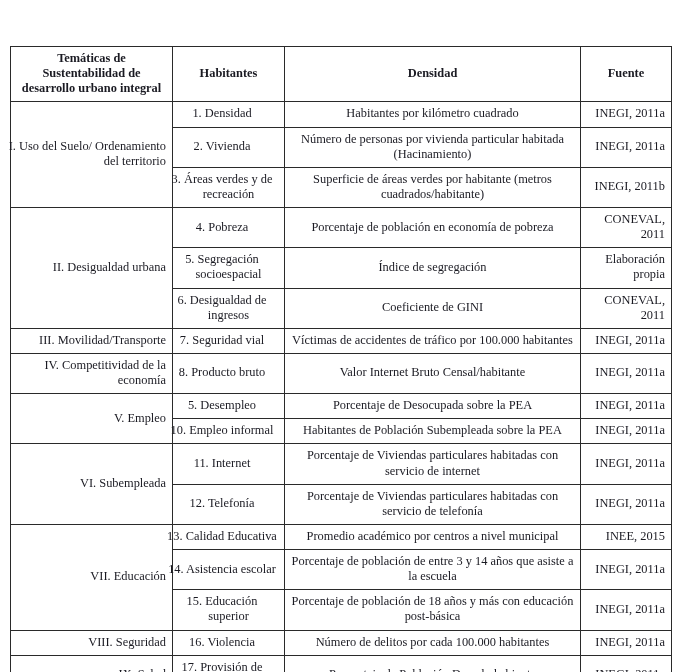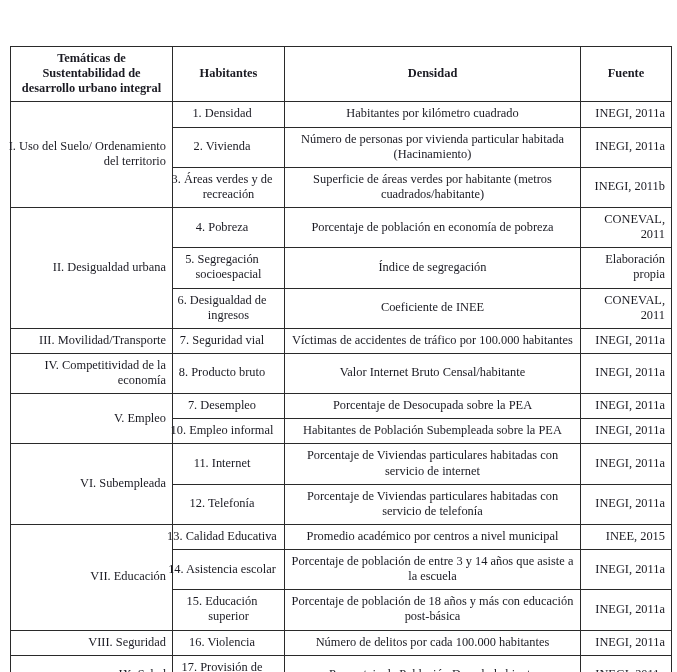--- a/index.html
+++ b/index.html
@@ -114,38 +114,38 @@
           <td class="unit">Porcentaje de población en economía de pobreza</td>
           <td class="source">CONEVAL, 2011</td>
         </tr>
         <tr>
           <td class="ind">5. Segregación socioespacial</td>
           <td class="unit">Índice de segregación</td>
           <td class="source">Elaboración propia</td>
         </tr>
         <tr>
           <td class="ind">6. Desigualdad de ingresos</td>
-          <td class="unit">Coeficiente de INEE</td>
+          <td class="unit">Coeficiente de GINI</td>
           <td class="source">CONEVAL, 2011</td>
         </tr>
         <tr>
           <td class="theme" rowspan="1">III. Movilidad/Transporte</td>
           <td class="ind">7. Seguridad vial</td>
           <td class="unit">Víctimas de accidentes de tráfico por 100.000 habitantes</td>
           <td class="source">INEGI, 2011a</td>
         </tr>
         <tr>
           <td class="theme" rowspan="1">IV. Competitividad de la economía</td>
           <td class="ind">8. Producto bruto</td>
           <td class="unit">Valor Internet Bruto Censal/habitante</td>
           <td class="source">INEGI, 2011a</td>
         </tr>
         <tr>
           <td class="theme" rowspan="2">V. Empleo</td>
-          <td class="ind">7. Desempleo</td>
+          <td class="ind">5. Desempleo</td>
           <td class="unit">Porcentaje de Desocupada sobre la PEA</td>
           <td class="source">INEGI, 2011a</td>
         </tr>
         <tr>
           <td class="ind">10. Empleo informal</td>
           <td class="unit">Habitantes de Población Subempleada sobre la PEA</td>
           <td class="source">INEGI, 2011a</td>
         </tr>
         <tr>
           <td class="theme" rowspan="2">VI. Subempleada</td>

